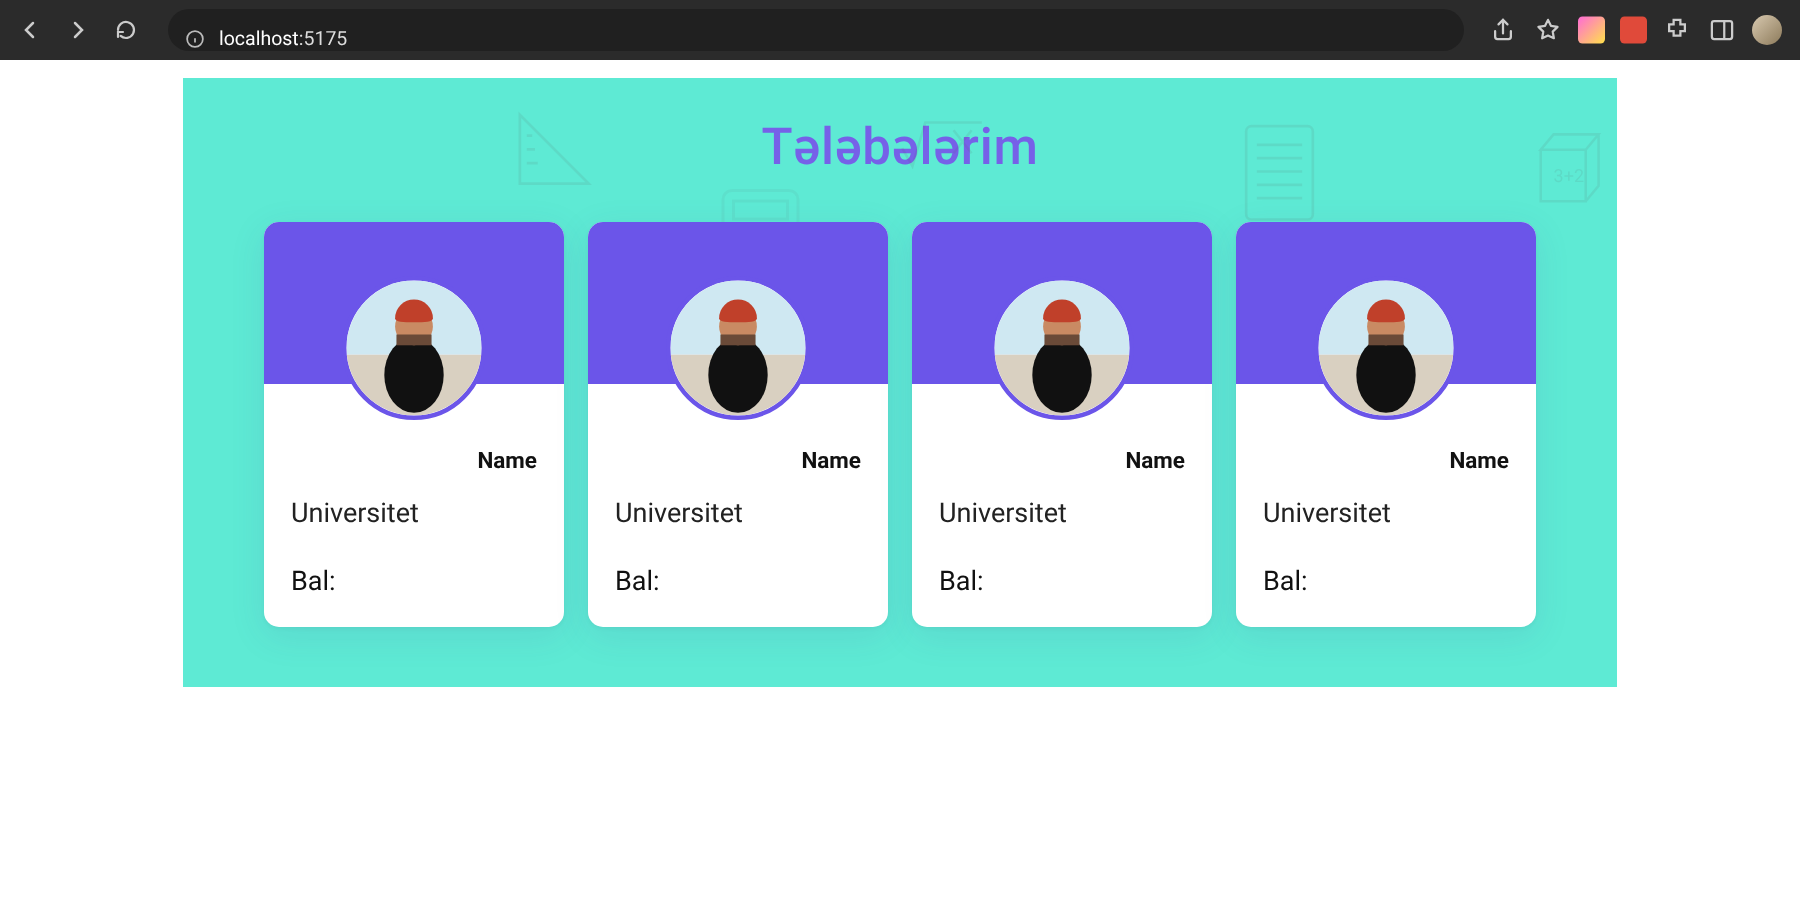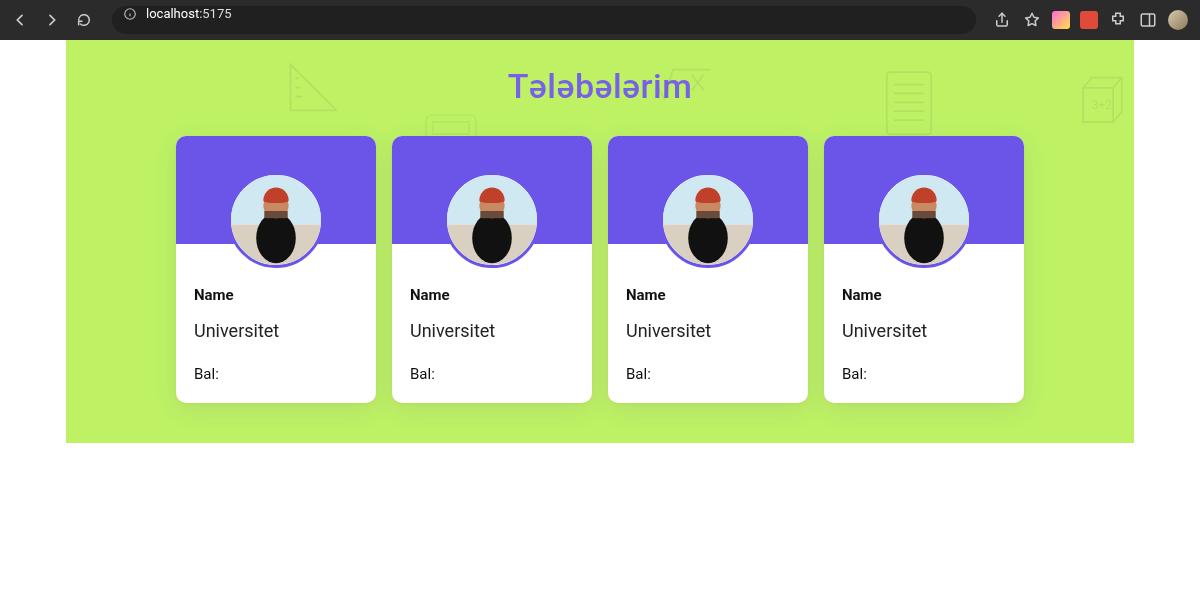--- a/index.html
+++ b/index.html
@@ -12,36 +12,36 @@
       display: flex;
       align-items: center;
       padding: 0 8px;
       gap: 6px;
     }
     .nav-area { display: flex; align-items: center; gap: 8px; }
     .nav-btn { width: 24px; height: 24px; display:flex; align-items:center; justify-content:center; color:#ccc; border-radius:50%; cursor:pointer; }
     .nav-btn svg { width:16px; height:16px; }
     .url-bar {
       flex: 1; margin: 0 10px; height: 28px; background:#202020; border-radius: 14px;
-      display:flex; align-items:flex-start; padding:0 10px; gap:8px; color:#ccc; font-size:13px;
+      display:flex; align-items:flex-end; padding:0 10px; gap:8px; color:#ccc; font-size:13px;
     }
     .url-bar .info-icon { width:16px; height:16px; display:flex; align-items:center; justify-content:center; }
     .url-text { color:#ddd; }
     .url-text .host { color:#fff; }
     .right-icons { display:flex; align-items:center; gap:10px; padding-right:4px; }
     .right-icons .ico { width:20px; height:20px; display:flex; align-items:center; justify-content:center; color:#ccc; cursor:pointer; }
     .ext-badge { width:18px; height:18px; border-radius:3px; display:flex; align-items:center; justify-content:center; font-size:10px; color:#fff; cursor:pointer; }
     .profile-dot { width:20px; height:20px; border-radius:50%; background: linear-gradient(135deg,#d8c9b0,#8c7a5a); cursor:pointer; }
 
     
     .page {
-      width: 1068px;
-      margin: 0 auto;
+      width: 956px;
+      margin: 12px auto;
       position: relative;
-      background:#bef264;
+      background:#5eead4;
       padding: 10px 0 40px;
       overflow:hidden;
     }
     .bg-doodle { position:absolute; opacity:.10; stroke:#555; fill:none; stroke-width:2; }
     .doodle-tri { top: 20px; left: 220px; width:55px; height:55px; }
     .doodle-calc { top: 70px; left: 350px; width:70px; height:70px; opacity:.06; }
     .doodle-root { top: 20px; right: 420px; width:60px; height:45px; }
     .doodle-book { top: 25px; right: 190px; width:70px; height:80px; opacity:.10; }
     .doodle-cube { top: 30px; right: 8px; width:60px; height:70px; }
 
@@ -63,23 +63,23 @@
       overflow:hidden;
     }
     .card-top { background:#6b55e9; height:108px; position:relative; }
     .avatar {
       width:96px; height:96px; border-radius:50%; background:#fff; border:3px solid #6b55e9;
       position:absolute; left:50%; transform:translateX(-50%); top:36px; overflow:hidden;
       box-shadow: 0 0 0 2px #fff inset;
     }
     .avatar svg { width:100%; height:100%; display:block; }
     .card-body { padding: 42px 18px 20px; }
-    .name { font-size:15px; font-weight:700; color:#111; margin-bottom:16px; }
+    .name { font-size:15px; font-weight:700; color:#111; margin-bottom:16px;text-align:right; }
     .uni { font-size:18px; color:#222; margin-bottom:24px; }
-    .bal { font-size:15px; color:#111; }
+    .bal { font-size:18px; color:#111; }
   </style>
 </head>
 <body>
 
 <div class="browser-bar">
   <div class="nav-area">
     <div class="nav-btn">
       <svg viewBox="0 0 24 24" fill="none" stroke="currentColor" stroke-width="2.5" stroke-linecap="round">
           <path d="M15 5l-7 7 7 7"></path>
         </svg>

